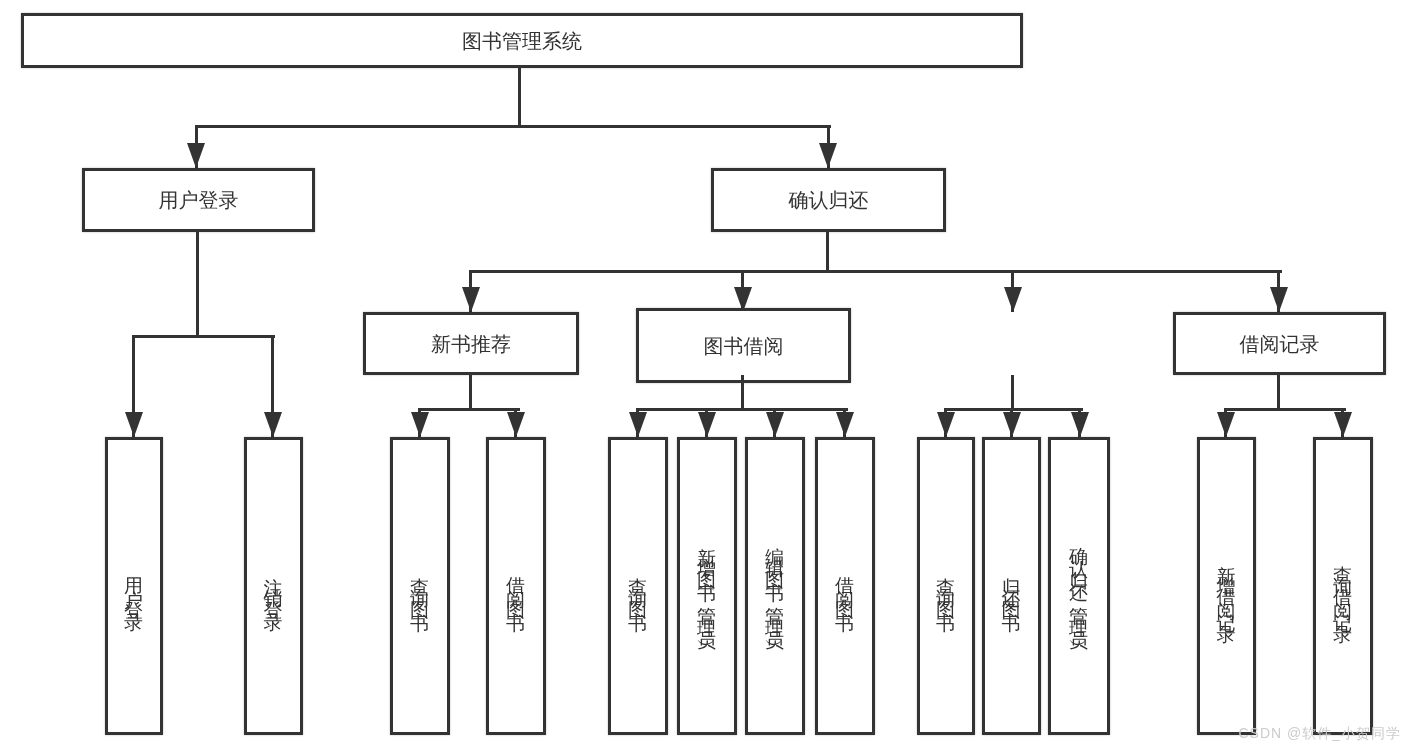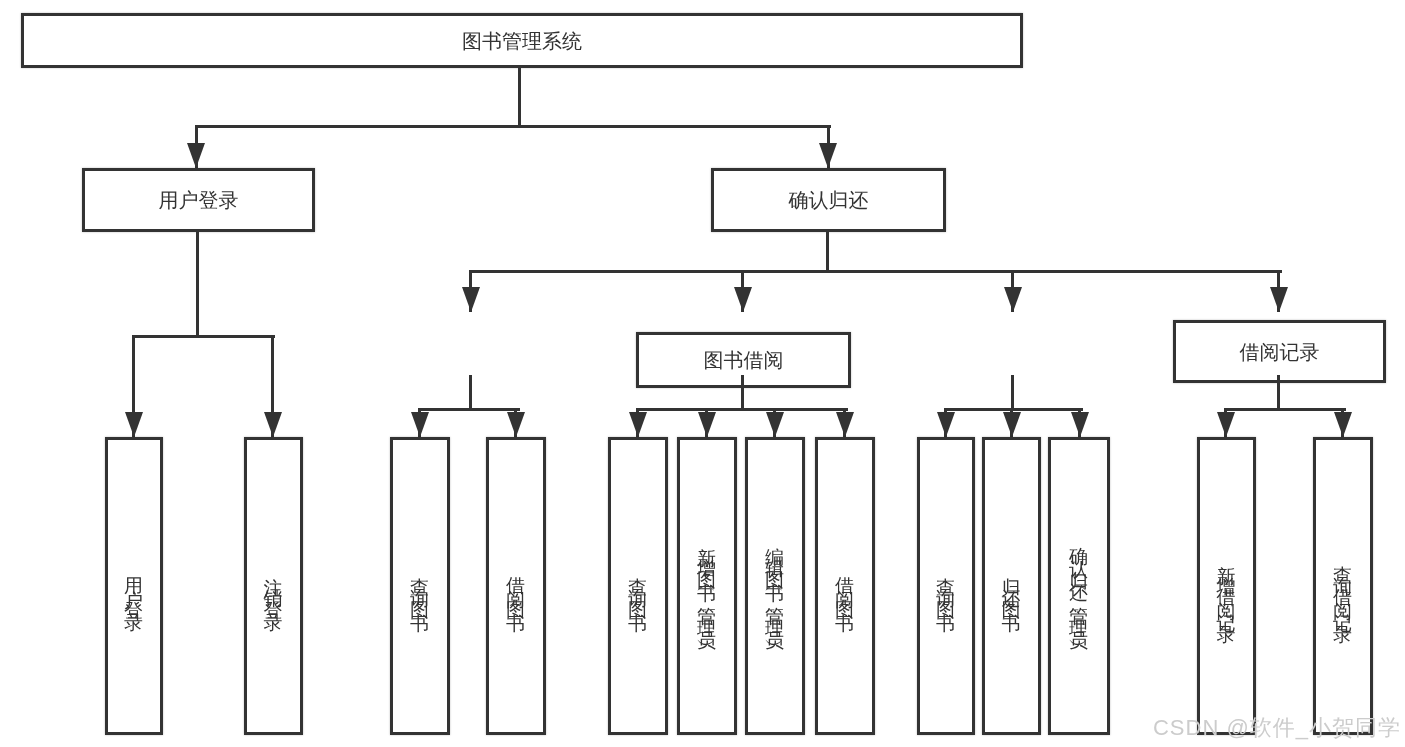--- a/index.html
+++ b/index.html
@@ -9,21 +9,21 @@
        background:#ffffff;display:flex;align-items:center;justify-content:center;
        color:var(--text,#333333);font-size:20px;line-height:1.2;
        box-shadow:0 0 2px rgba(0,0,0,0.25);}
   .vbox{writing-mode:vertical-rl;text-orientation:mixed;font-size:19px;
         letter-spacing:12px;line-height:1;}
   .vl{position:absolute;width:3px;background:var(--line,#333333);}
   .hl{position:absolute;height:3px;background:var(--line,#333333);}
   .ar{position:absolute;width:0;height:0;
       border-left:9px solid transparent;border-right:9px solid transparent;
       border-top:25px solid var(--line,#333333);}
-  .watermark{position:absolute;right:4px;bottom:4px;font-size:22px;
+  .watermark{position:absolute;right:4px;bottom:4px;font-size:14px;
              color:var(--wm,#cccccc);letter-spacing:1px;z-index:10;white-space:nowrap;}
 </style>
 </head>
 <body>
 
 <div class="canvas">
 
   <div class="box" style="left:21px;top:13px;width:1002px;height:55px;">图书管理系统</div>
 
   <div class="vl" style="left:518px;top:68px;height:57px;"></div>
@@ -47,22 +47,23 @@
   <div class="hl" style="left:469px;top:270px;width:813px;"></div>
   <div class="vl" style="left:469px;top:270px;height:42px;"></div>
   <div class="vl" style="left:741px;top:270px;height:42px;"></div>
   <div class="vl" style="left:1011px;top:270px;height:42px;"></div>
   <div class="vl" style="left:1277px;top:270px;height:42px;"></div>
   <div class="ar" style="left:462px;top:287px;"></div>
   <div class="ar" style="left:734px;top:287px;"></div>
   <div class="ar" style="left:1004px;top:287px;"></div>
   <div class="ar" style="left:1270px;top:287px;"></div>
 
-  <div class="box" style="left:636px;top:332px;width:215px;height:56px;">图书借阅</div>
-  <div class="box" style="left:1173px;top:320px;width:213px;height:63px;">借阅记录</div>
+  <div class="box" style="left:363px;top:312px;width:216px;height:63px;">新书推荐</div>
+  <div class="box" style="left:636px;top:308px;width:215px;height:75px;">图书借阅</div>
+  <div class="box" style="left:1173px;top:312px;width:213px;height:63px;">借阅记录</div>
 
   <div class="vl" style="left:469px;top:375px;height:33px;"></div>
   <div class="hl" style="left:418px;top:408px;width:102px;"></div>
   <div class="vl" style="left:418px;top:408px;height:29px;"></div>
   <div class="vl" style="left:514px;top:408px;height:29px;"></div>
   <div class="ar" style="left:411px;top:412px;"></div>
   <div class="ar" style="left:507px;top:412px;"></div>
 
   <div class="vl" style="left:741px;top:375px;height:33px;"></div>
   <div class="hl" style="left:636px;top:408px;width:212px;"></div>

